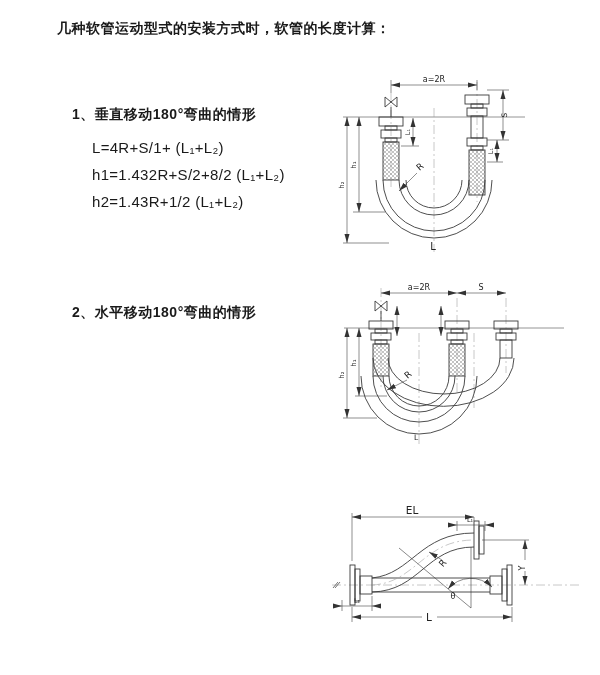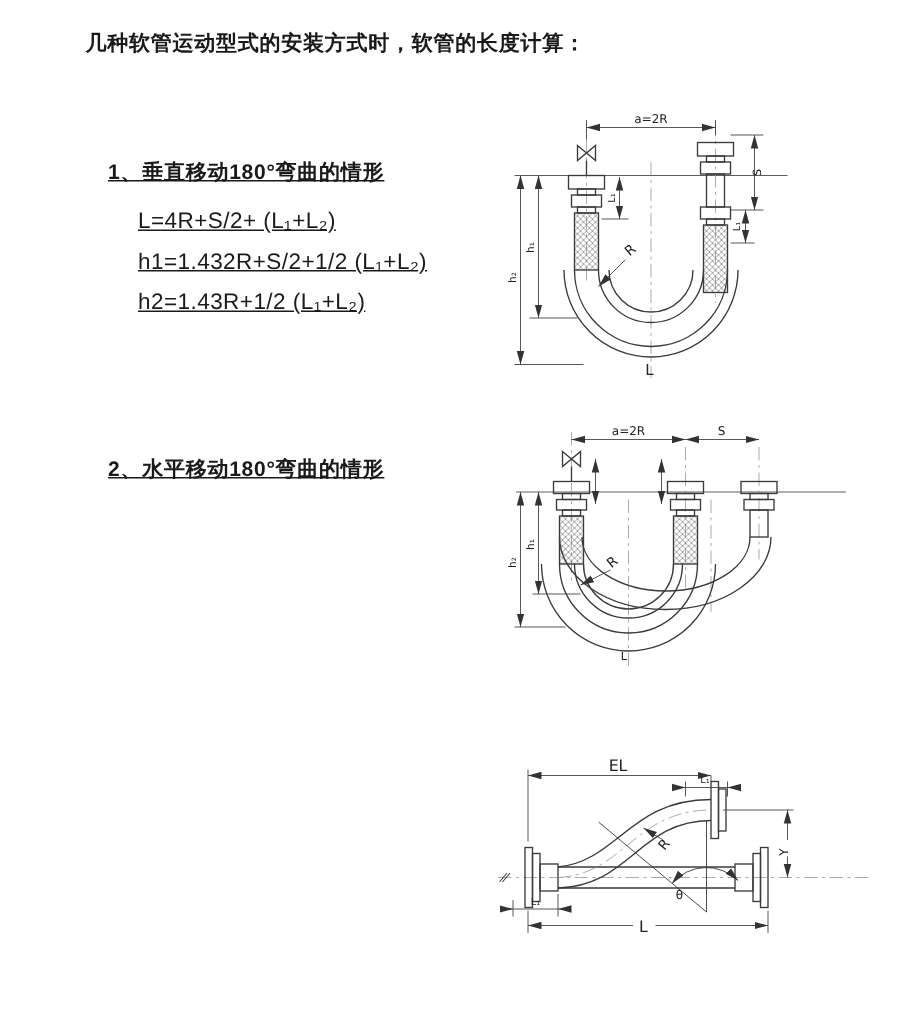--- a/index.html
+++ b/index.html
@@ -4,40 +4,40 @@
 <style>
   html,body { margin:0; padding:0; background:#ffffff; }
   .page {
     position:relative; width:600px; height:675px; background:#ffffff;
     font-family:"Liberation Sans", sans-serif; color:#1a1a1a; overflow:hidden;margin-left:24px;
   }
   .title {
     position:absolute; left:33px; top:20px;
     font-size:14px; font-weight:bold; letter-spacing:0.5px; white-space:nowrap;
   }
-  .section { position:absolute; width:300px;text-decoration:underline; }
+  .section { position:absolute; width:300px; }
   .heading { font-size:14px; font-weight:bold; letter-spacing:0.5px; white-space:nowrap; }
   .formulas { margin:10px 0 0 20px; }
   .formula { font-size:15px; line-height:27px; letter-spacing:0.3px; white-space:nowrap; }
   .diag { position:absolute; }
   .cl { stroke:#9a9a9a; stroke-width:0.55; stroke-dasharray:9 3 2 3; fill:none; }
   svg text { font-family:"DejaVu Sans", sans-serif; }
 </style>
 </head>
 <body>
 
 <div class="page">
 
   <div class="title">几种软管运动型式的安装方式时，软管的长度计算：</div>
 
   <div class="section" style="left:48px; top:106px;">
     <div class="heading">1、垂直移动180°弯曲的情形</div>
     <div class="formulas">
-      <div class="formula">L=4R+S/2+ (L₁+L₂)</div>
-      <div class="formula">h1=1.432R+S/2+1/2 (L₁+L₂)</div>
+      <div class="formula">L=4R+S/1+ (L₁+L₂)</div>
+      <div class="formula">h1=1.432R+S/2+8/2 (L₁+L₂)</div>
       <div class="formula">h2=1.43R+1/2 (L₁+L₂)</div>
     </div>
   </div>
 
   <div class="section" style="left:48px; top:304px;">
     <div class="heading">2、水平移动180°弯曲的情形</div>
   </div>
 
 
   <svg class="diag" style="left:305px; top:60px;" width="285" height="200" viewBox="0 0 285 200">

